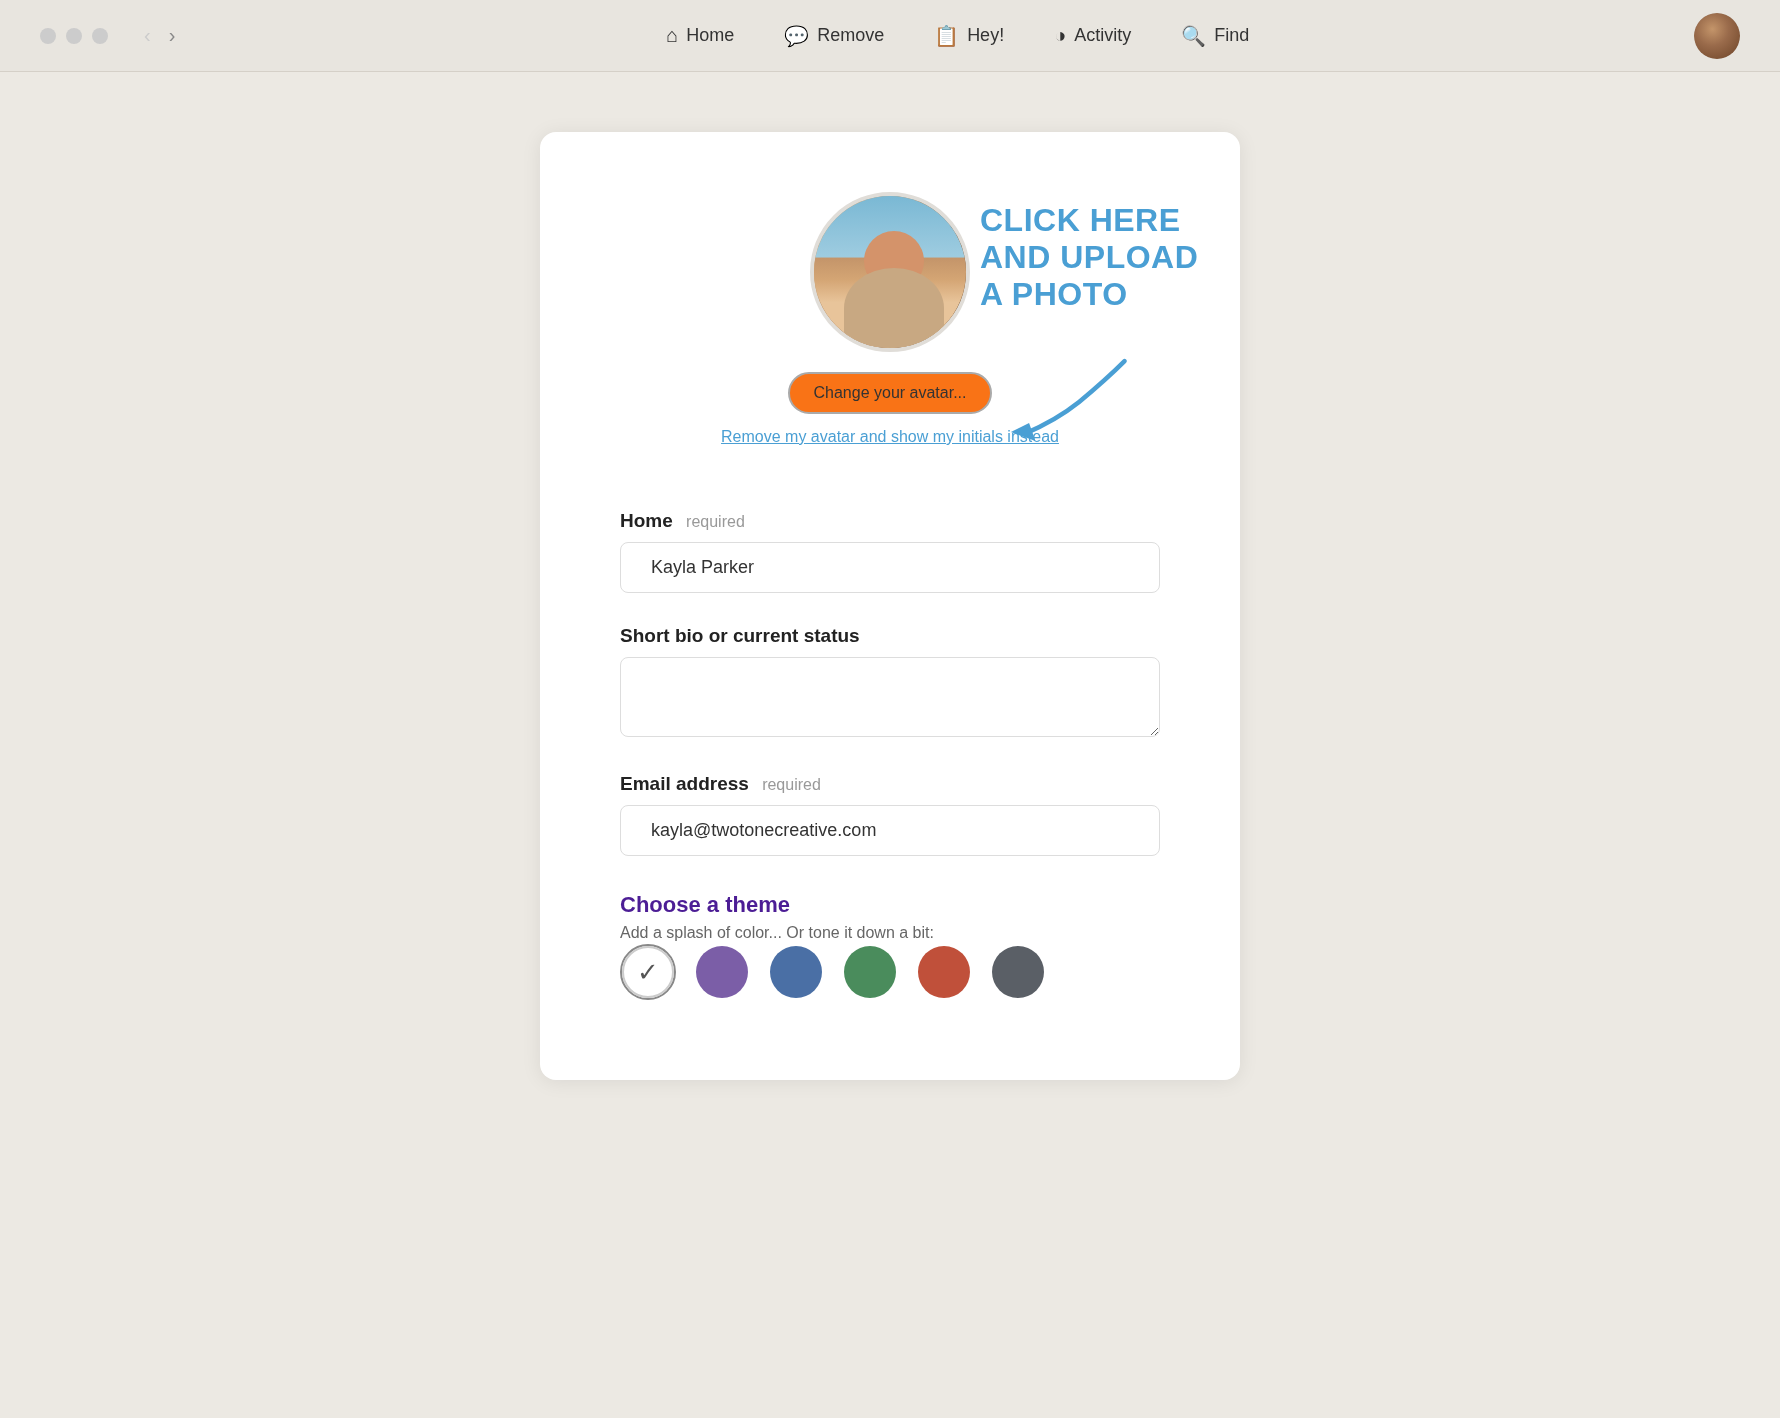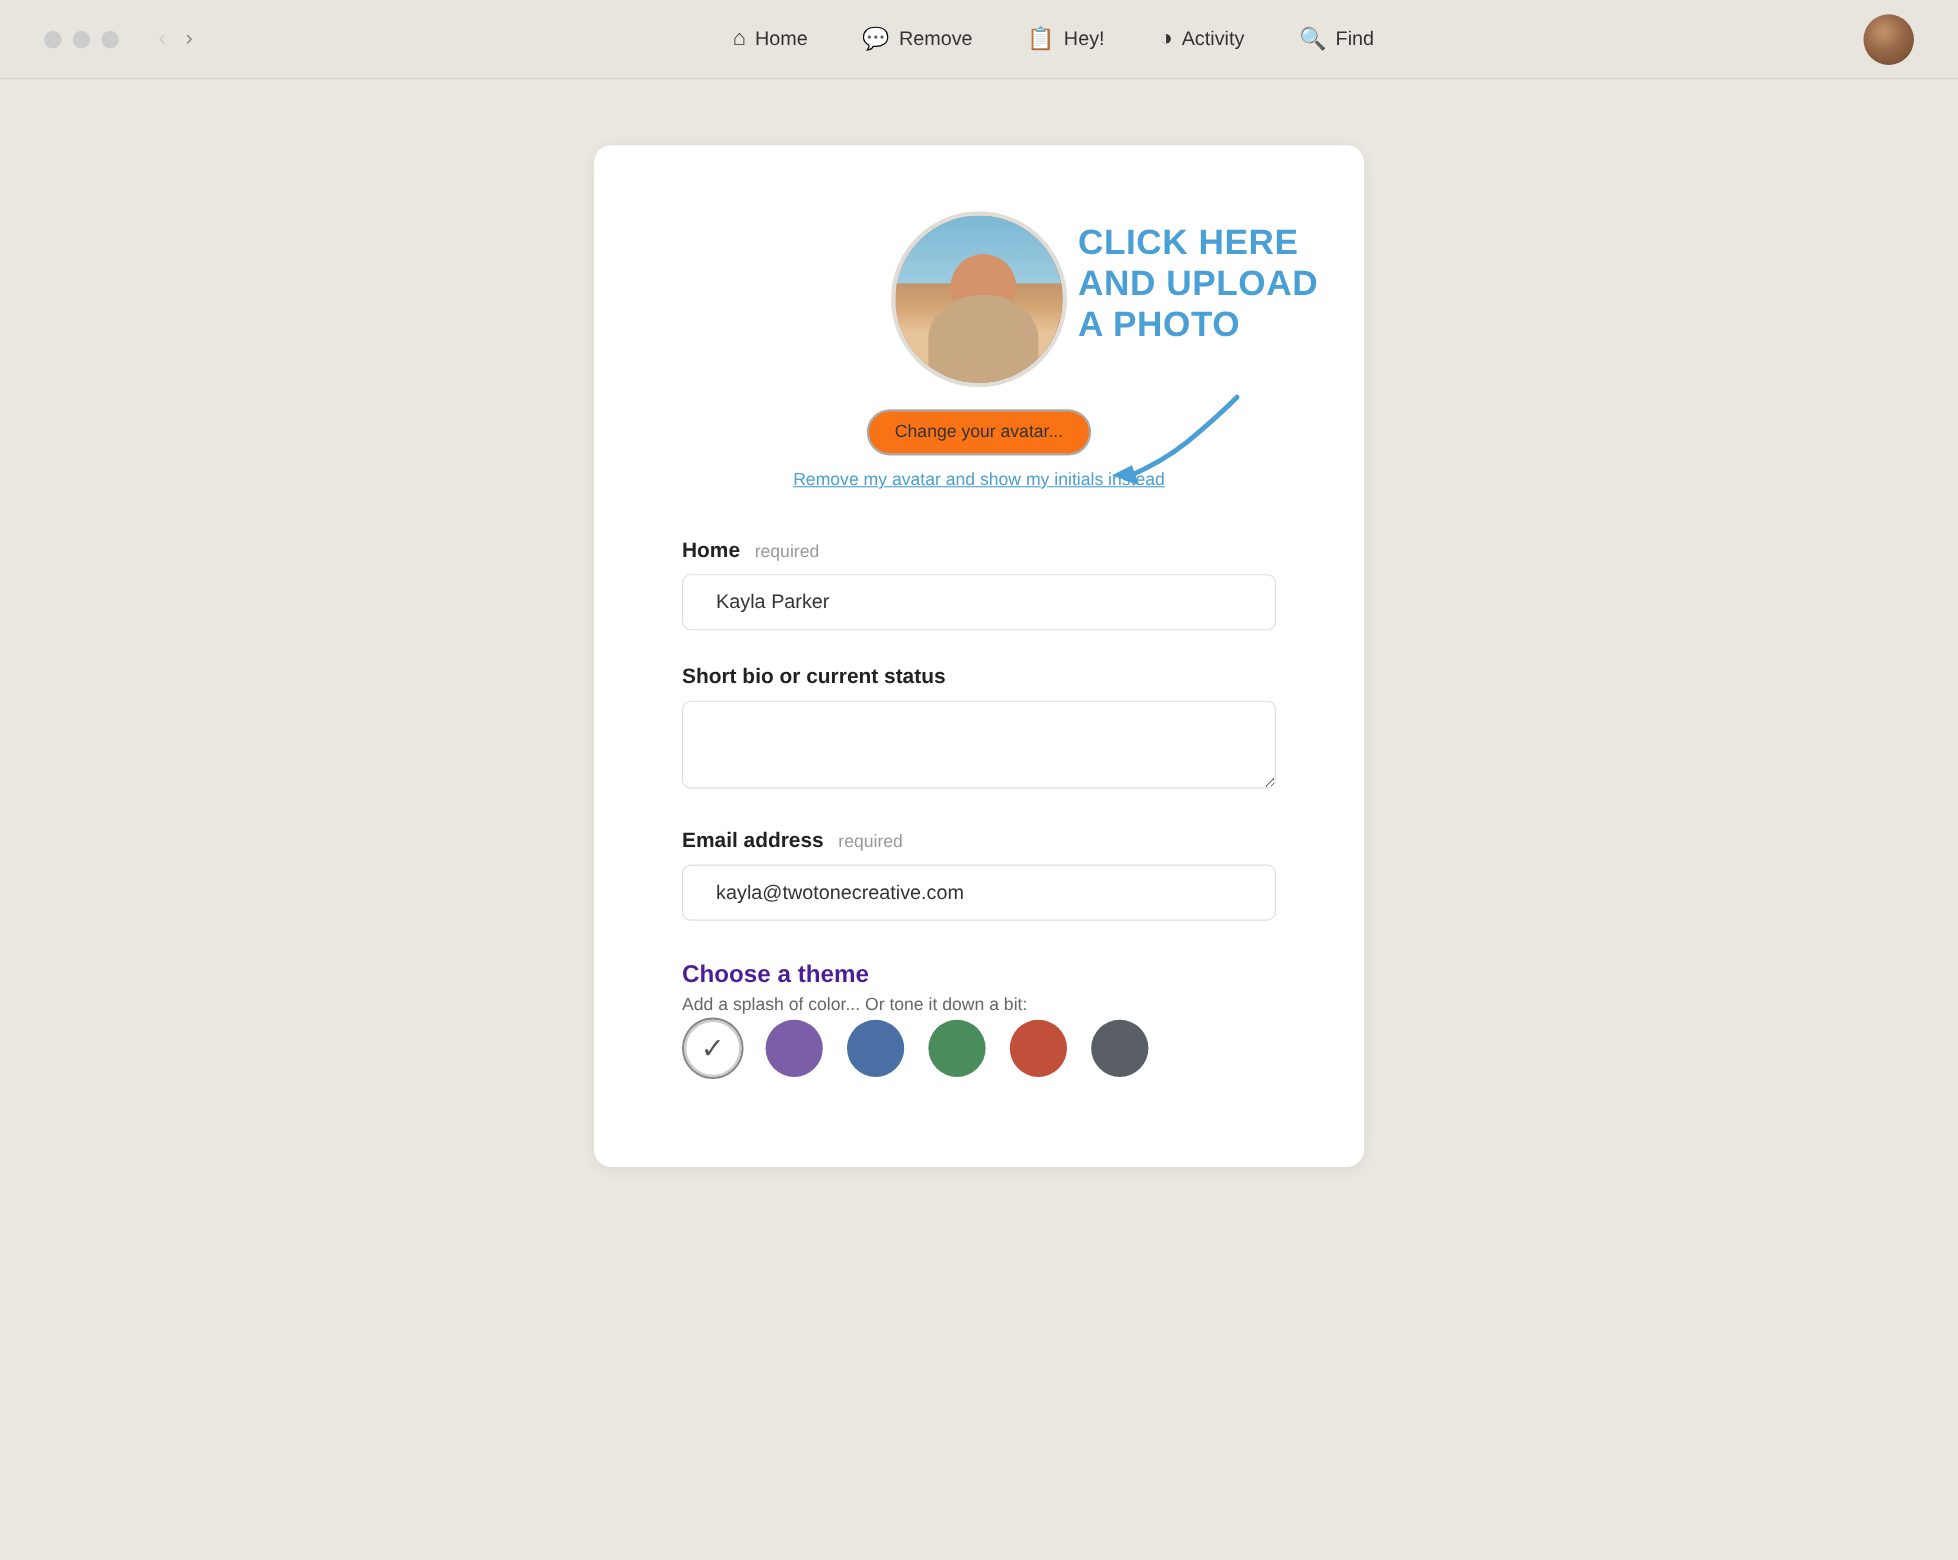--- a/index.html
+++ b/index.html
@@ -110,21 +110,21 @@
       width: 700px;
       position: relative;
       box-shadow: 0 2px 20px rgba(0,0,0,0.08);
     }
 
     
     .avatar-section {
       display: flex;
       flex-direction: column;
       align-items: center;
-      margin-bottom: 44px;
+      margin-bottom: 64px;
       position: relative;
       justify-content: flex-end;
     }
 
     .avatar-container {
       position: relative;
     }
 
     .profile-avatar {
       width: 160px;

